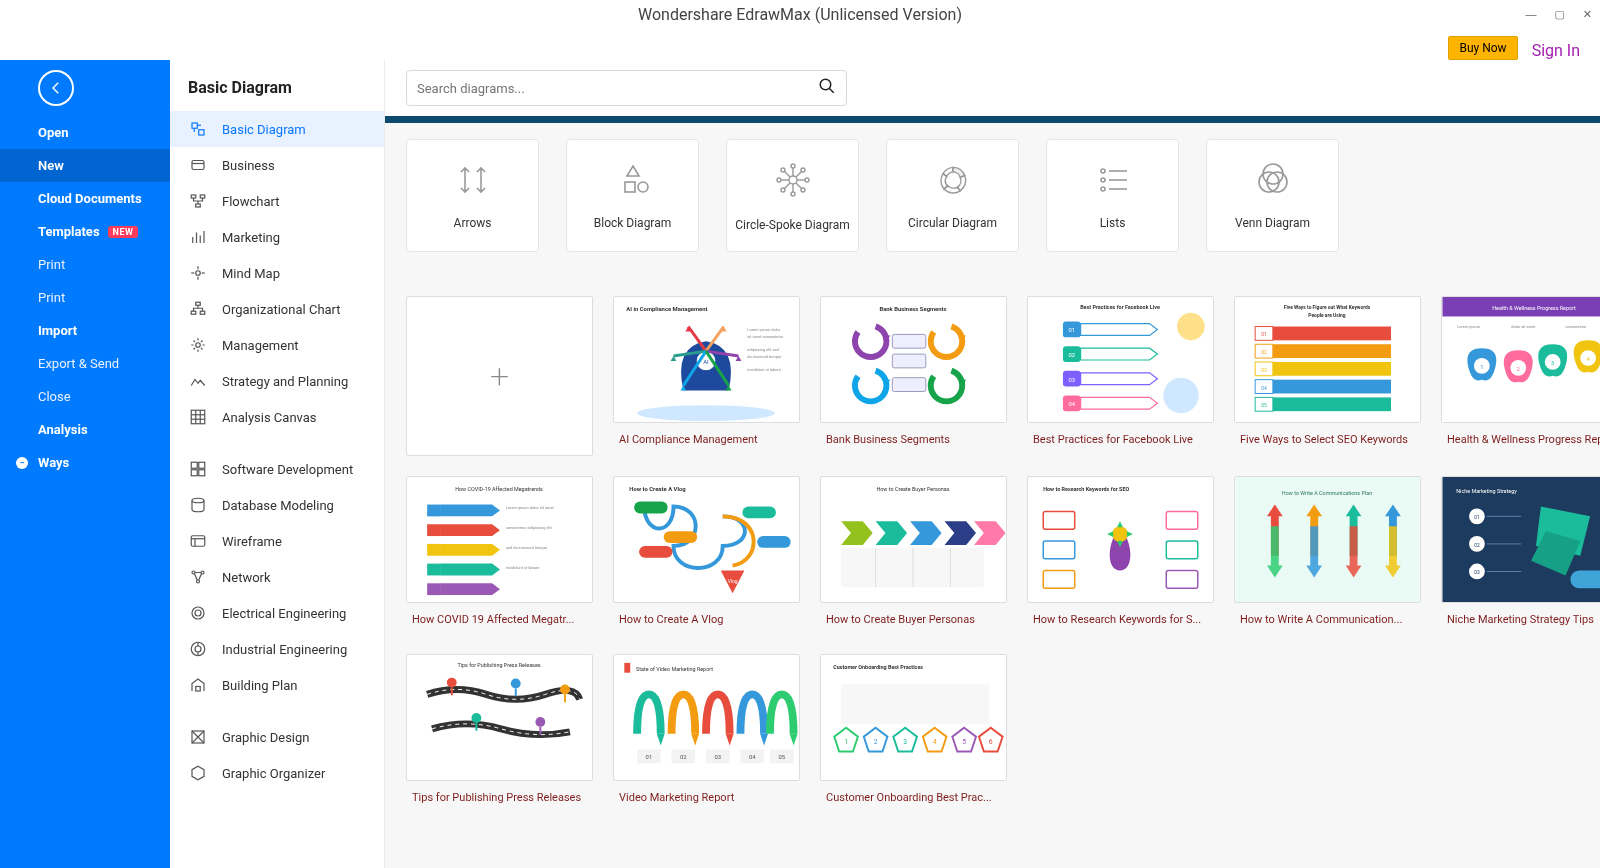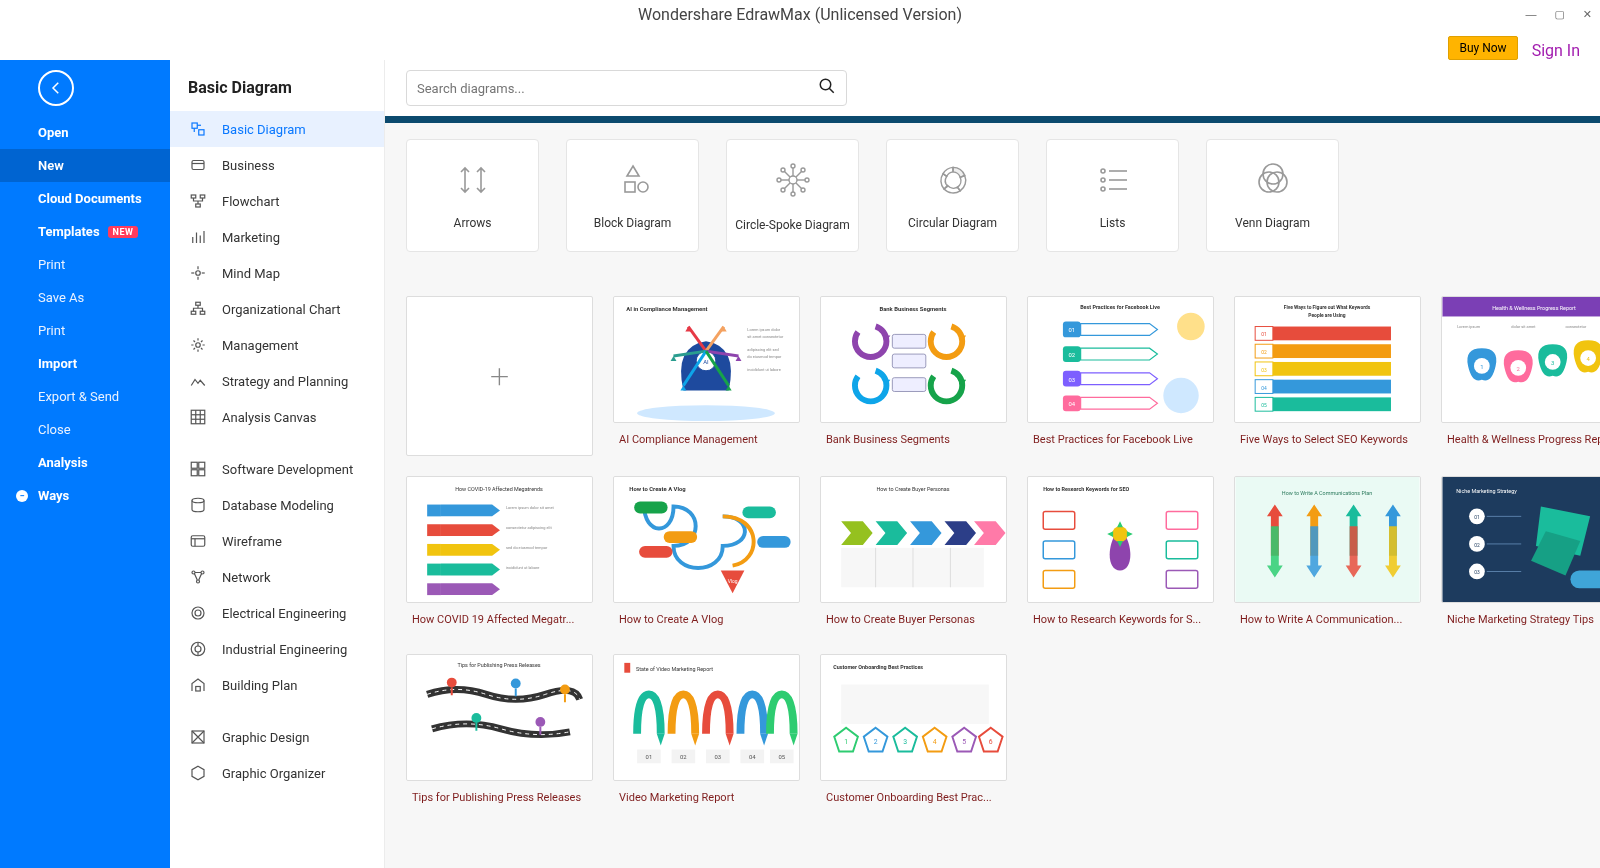--- a/index.html
+++ b/index.html
@@ -91,23 +91,20 @@
         </div>
         <div class="blue-item strong">
           <span>Cloud Documents</span>
         </div>
         <div class="blue-item strong">
           <span>Templates</span>
           <span class="new-badge">NEW</span>
         </div>
         <div class="blue-item">
           <span>Print</span>
-        </div>
-        <div class="blue-item">
-          <span>Save As</span>
         </div>
         <div class="blue-item">
           <span>Print</span>
         </div>
         <div class="blue-item strong">
           <span>Import</span>
         </div>
         <div class="blue-item">
           <span>Export &amp; Send</span>
         </div>

